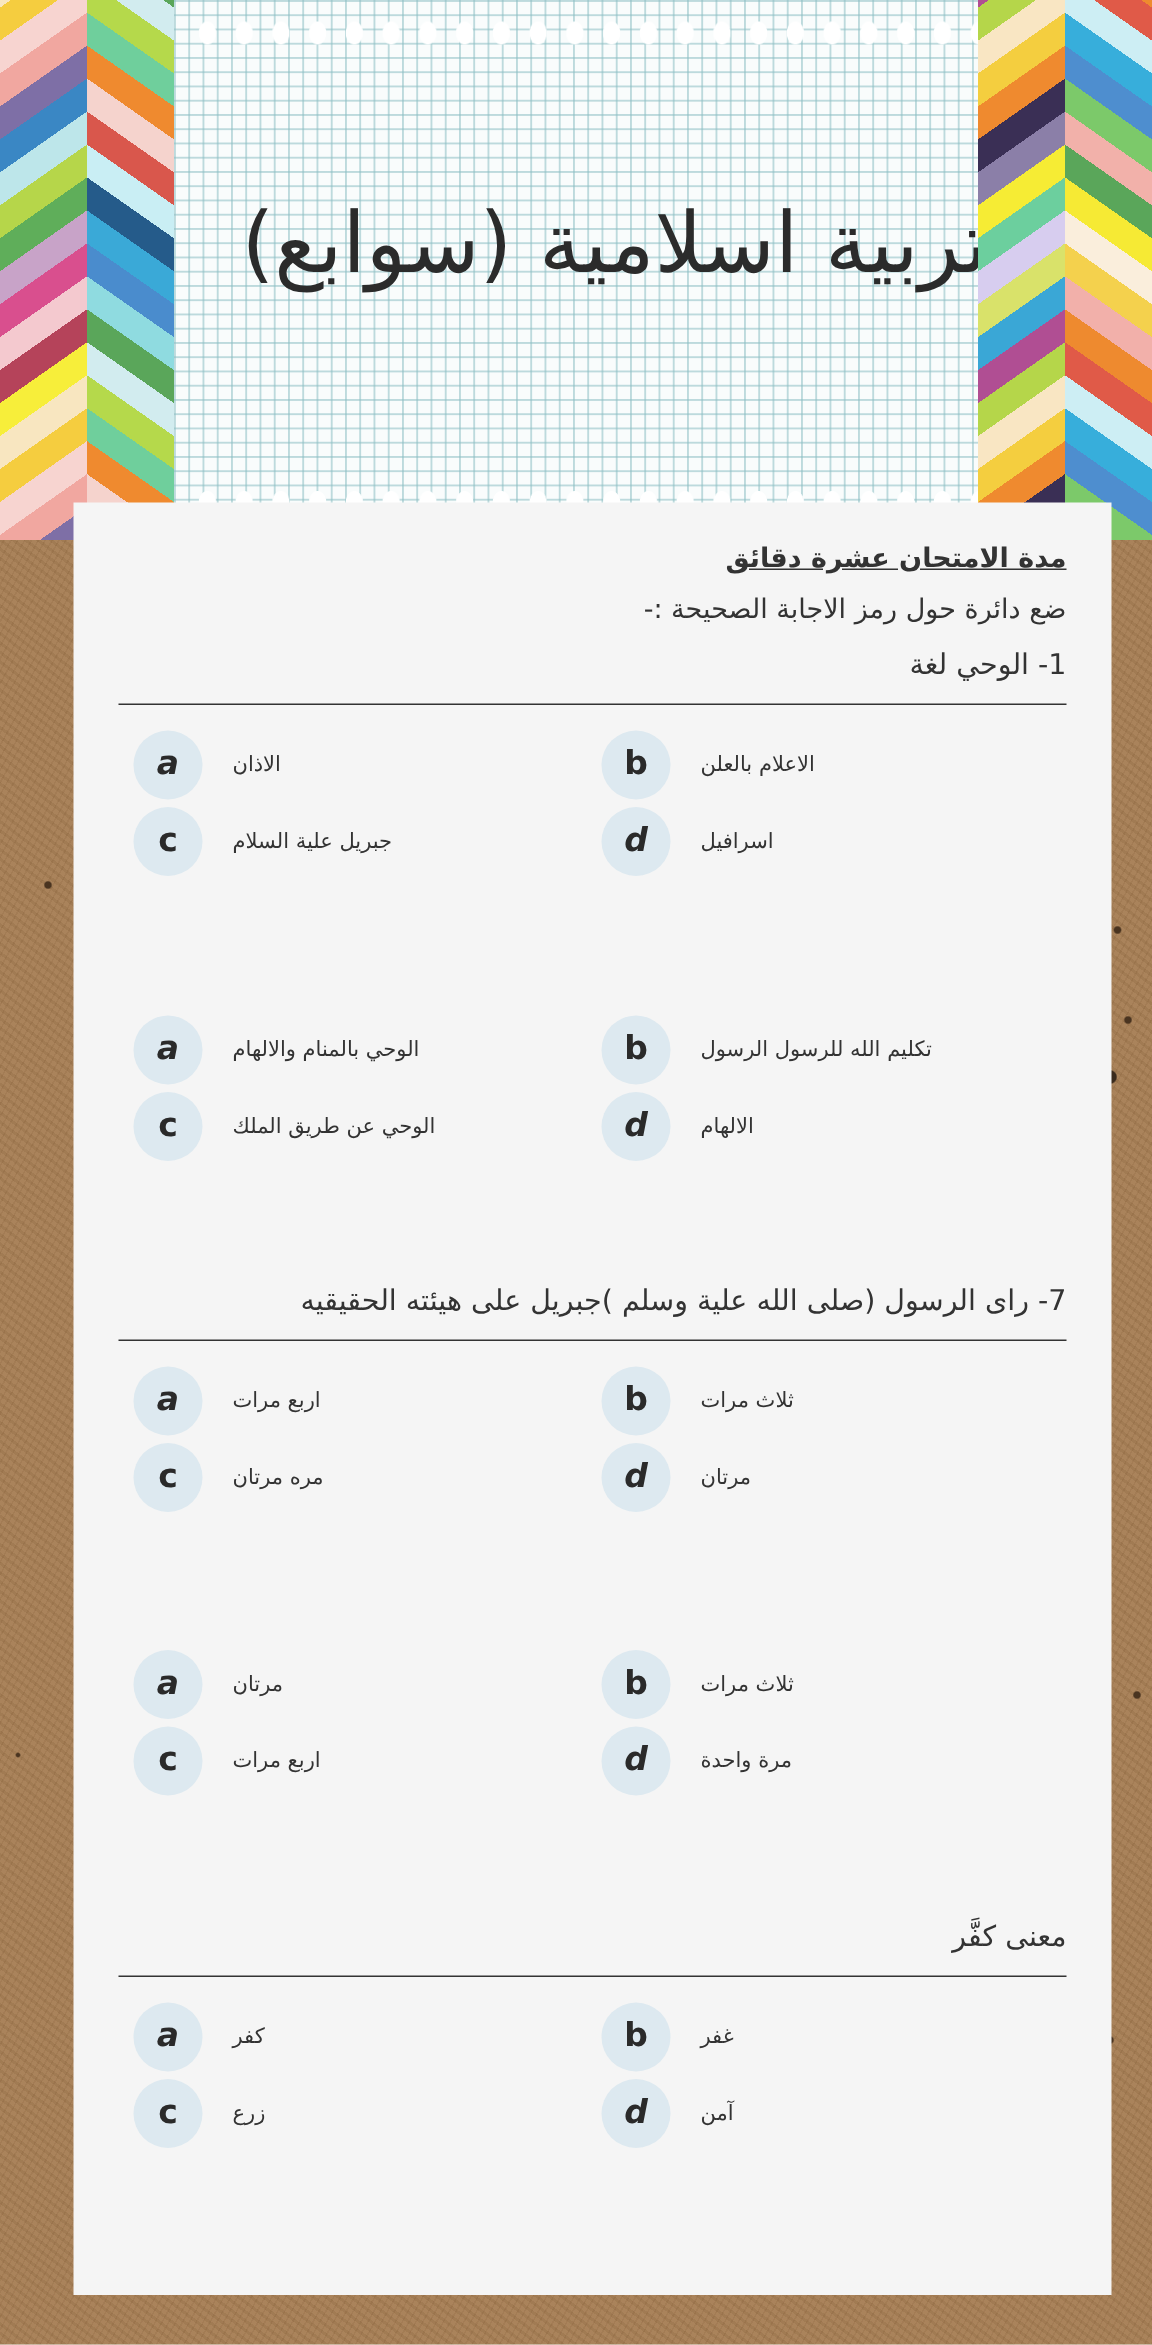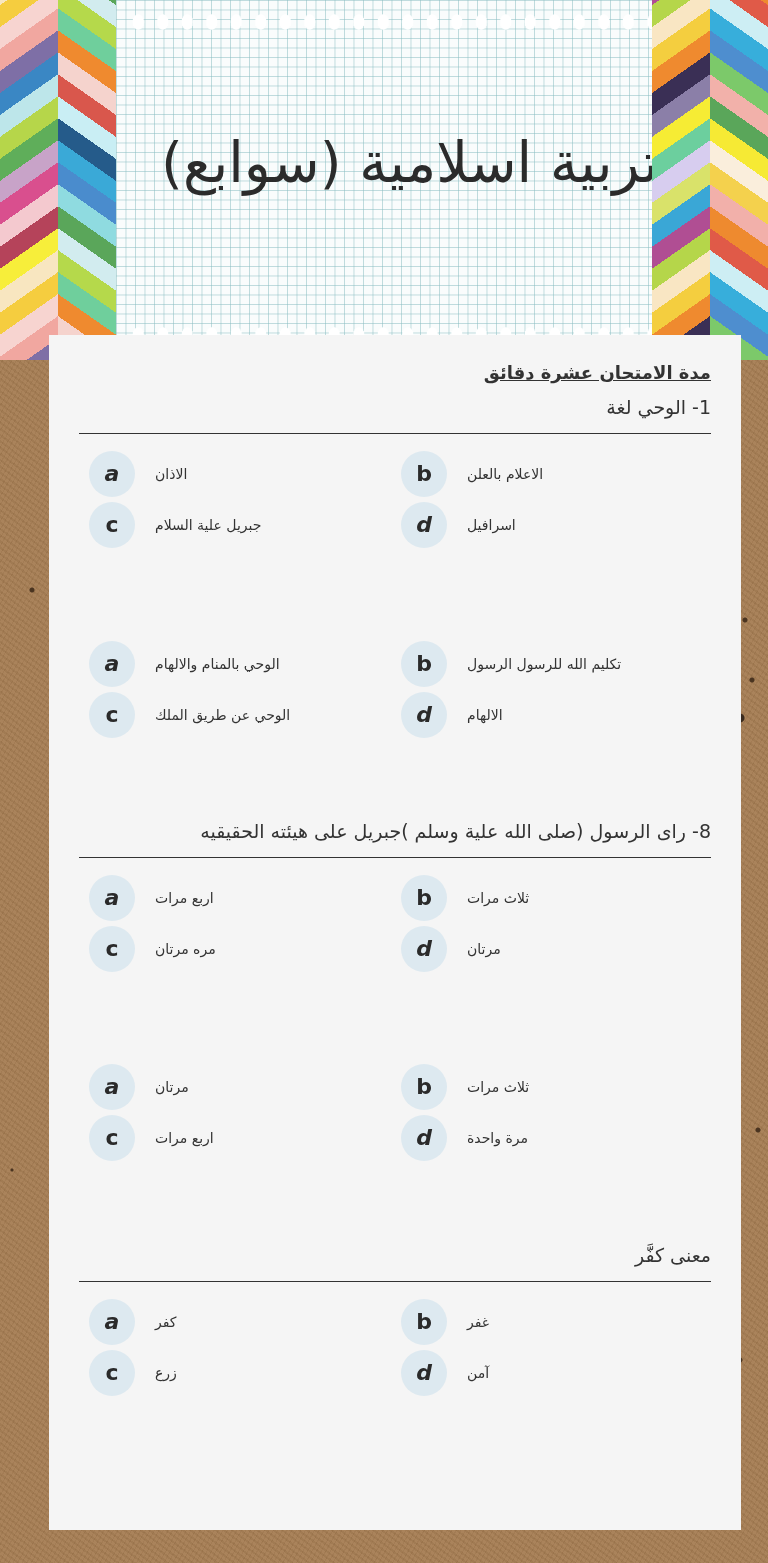--- a/index.html
+++ b/index.html
@@ -151,20 +151,21 @@
     <div class="holes bottom"></div>
     <div class="title">تربية اسلامية (سوابع)</div>
   </div>
   <div class="chevron-col chev-left2" style="left:652px;"></div>
   <div class="chevron-col chev-right2" style="left:710px;"></div>
 </div>
 
 <div class="card">
   <div class="instructions">
     <div class="duration">مدة الامتحان عشرة دقائق </div>
+    <div class="instr-line">ضع دائرة حول رمز الاجابة الصحيحة :-</div>
   </div>
 
   <div class="question">
     <div class="q-text q-title-first">1- الوحي لغة</div>
     <div class="options">
       <div class="option">
         <span class="badge italic">a</span>
         <span class="opt-text">الاذان</span>
       </div>
       <div class="option">
@@ -201,21 +202,21 @@
       <div class="option">
         <span class="badge italic">d</span>
         <span class="opt-text">الالهام</span>
       </div>
     </div>
   </div>
 
   <div class="gap-q" style="height:73px;"></div>
 
   <div class="question">
-    <div class="q-text">8- راى الرسول (صلى الله علية وسلم )جبريل على هيئته الحقيقيه</div>
+    <div class="q-text">7- راى الرسول (صلى الله علية وسلم )جبريل على هيئته الحقيقيه</div>
     <div class="options">
       <div class="option">
         <span class="badge italic">a</span>
         <span class="opt-text">اربع مرات</span>
       </div>
       <div class="option">
         <span class="badge">b</span>
         <span class="opt-text">ثلاث مرات</span>
       </div>
       <div class="option">

